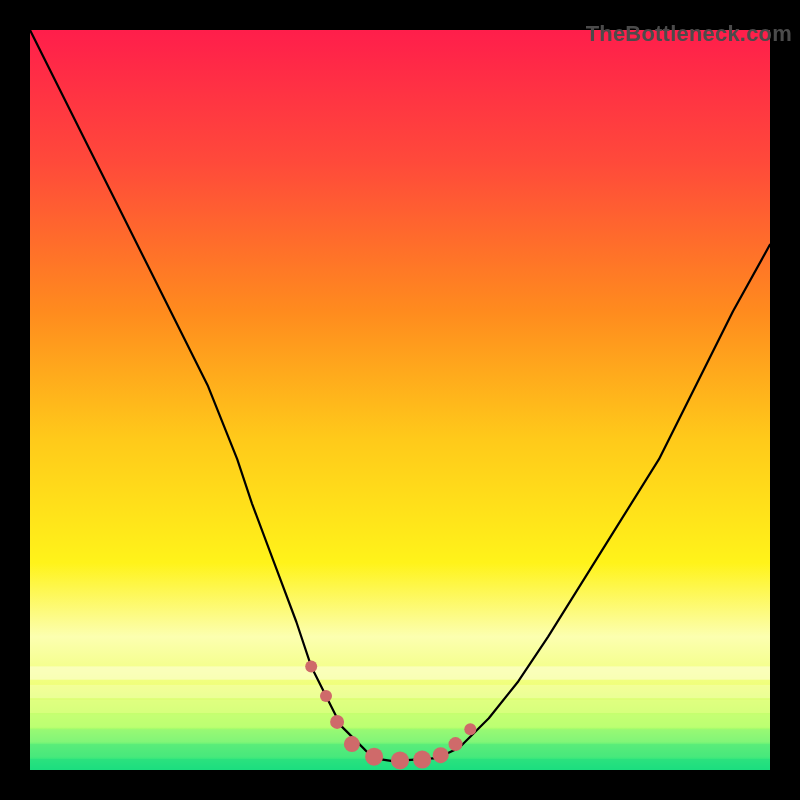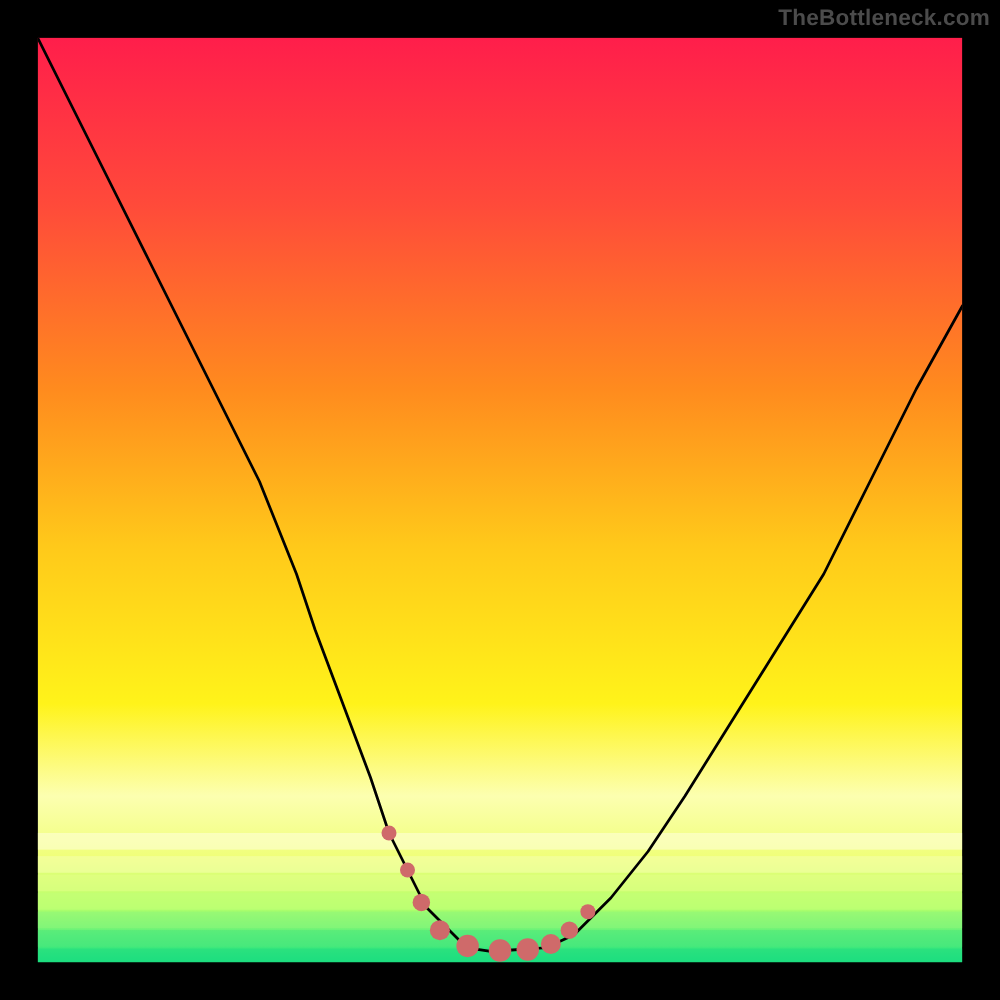--- a/index.html
+++ b/index.html
@@ -20,23 +20,23 @@
   .plot {
     position: absolute;
     left: 30px;
     top: 30px;
     width: 740px;
     height: 740px;
     overflow: hidden;
   }
   .watermark {
     position: absolute;
-    top: 4px;
+    top: 21px;
     right: 8px;
-    font-size: 18px;
+    font-size: 22px;
     font-weight: 600;
     letter-spacing: 0.2px;
     color: #4b4b4b;
     user-select: none;
   }
   svg { display: block; }
 </style>
 </head>
 <body>
 

